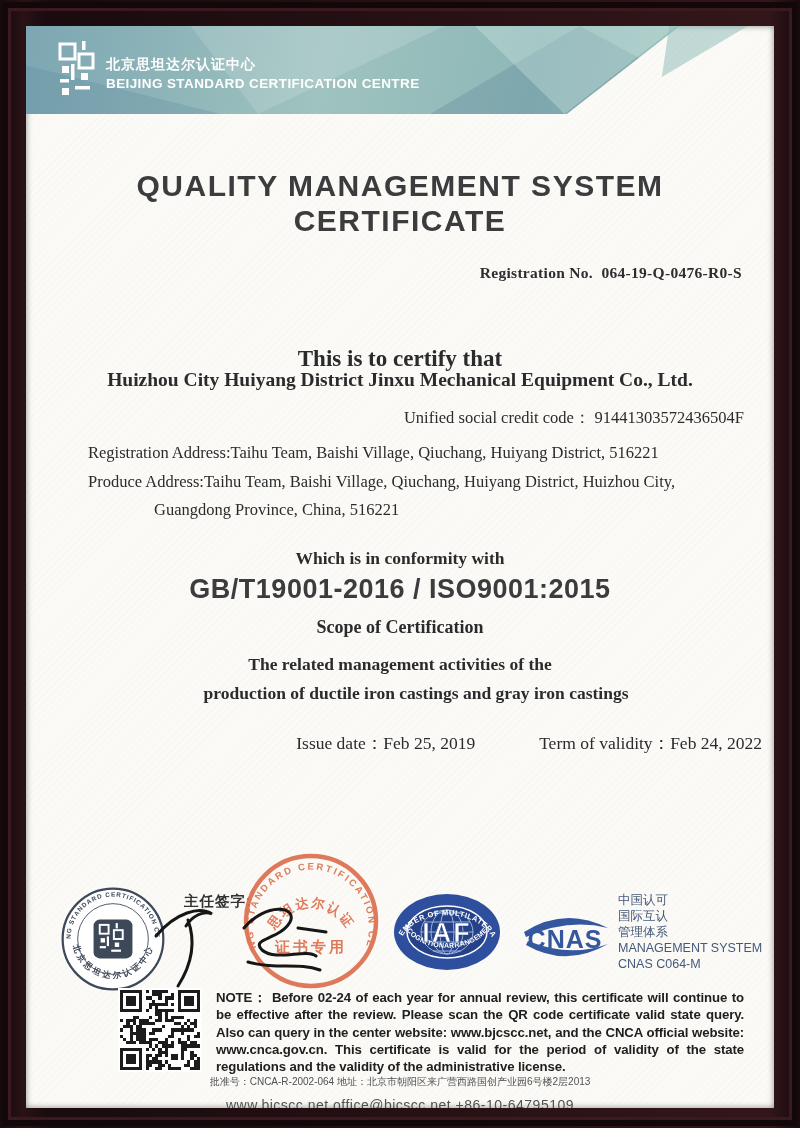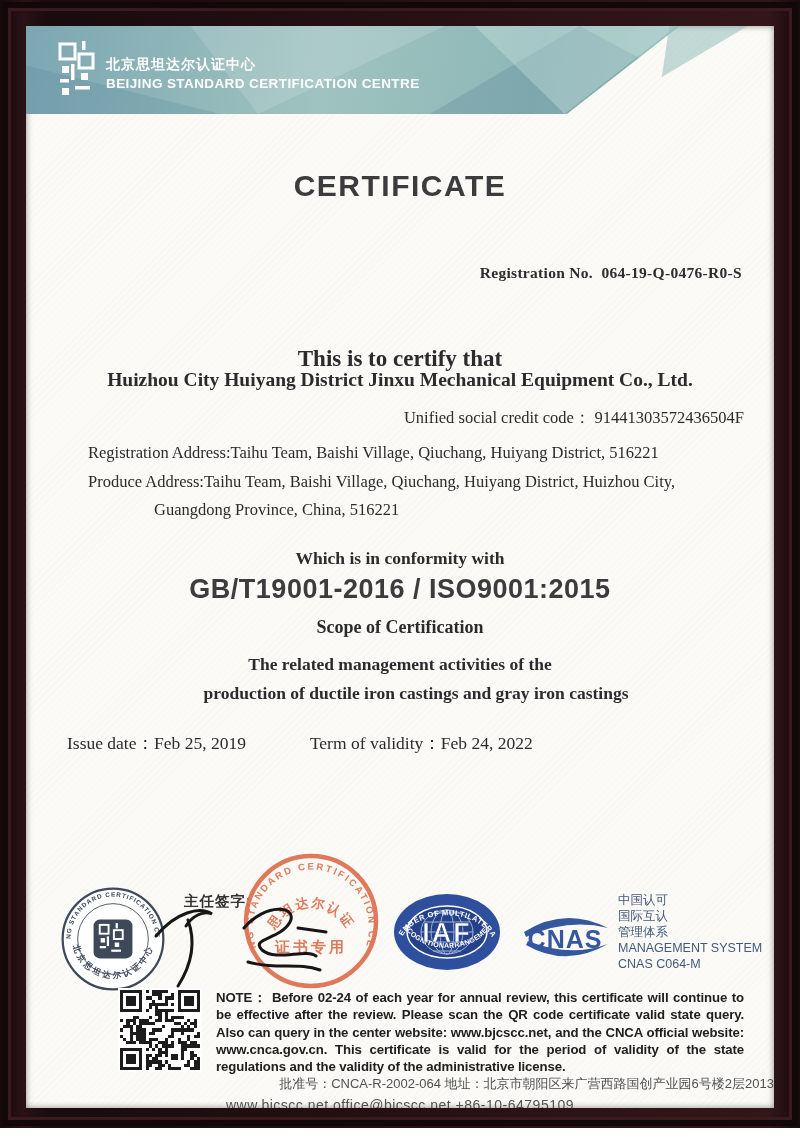--- a/index.html
+++ b/index.html
@@ -40,35 +40,35 @@
   .credit{position:absolute;right:30px;top:381px;font-size:16.5px;}
   .addr1{position:absolute;left:62px;top:417px;font-size:16.5px;}
   .addr2{position:absolute;left:62px;top:446px;font-size:16.5px;}
   .addr3{position:absolute;left:128px;top:474px;font-size:16.5px;}
   .conform{position:absolute;top:522px;font-size:17.5px;font-weight:700;}
   .standard{position:absolute;left:0;right:0;top:548px;text-align:center;color:#3c3c3e;
     font-size:27px;font-weight:700;letter-spacing:.5px;}
   .scopehead{position:absolute;top:591px;font-size:18px;font-weight:700;}
   .scope1{position:absolute;top:628px;font-size:17.5px;font-weight:700;}
   .scope2{position:absolute;top:657px;font-size:17.5px;font-weight:700;padding-left:32px;}
-  .dates{position:absolute;left:0;right:0;top:705px;text-align:left;font-size:17.5px;margin-left:41px;}
+  .dates{position:absolute;left:0;right:12px;top:705px;text-align:right;font-size:17.5px;margin-left:41px;}
   .dates .gap{display:inline-block;width:64px;}
   
   .badge{position:absolute;left:34px;top:860px;width:106px;height:106px;}
   .director{position:absolute;left:158px;top:866px;font-size:14.5px;font-weight:700;color:#333;letter-spacing:1px;}
   .stamp{position:absolute;left:210px;top:820px;width:150px;height:150px;opacity:.92;}
   .sig{position:absolute;left:122px;top:872px;width:200px;height:104px;z-index:5;}
   .iaf{position:absolute;left:366px;top:866px;width:110px;height:80px;}
   .cnas{position:absolute;left:492px;top:880px;width:94px;height:62px;}
   .cnas-side{position:absolute;left:592px;top:866px;color:#44597a;font-size:12.5px;line-height:16px;}
   
   .qr{position:absolute;left:92px;top:962px;width:84px;height:84px;background:#fff;padding:2px;box-sizing:border-box;}
   .note{position:absolute;left:190px;top:963px;width:528px;font-size:13.2px;font-weight:700;
     color:#202020;line-height:17.3px;text-align:justify;letter-spacing:-.1px;}
-  .approval{position:absolute;left:0;right:0;top:1049px;text-align:right;font-size:13px;color:#4f5052;}
+  .approval{position:absolute;left:0;right:0;top:1049px;text-align:center;font-size:10px;color:#4f5052;}
   .contact{position:absolute;left:0;right:0;top:1071px;text-align:center;font-size:14px;color:#4f5052;letter-spacing:.5px;}
   svg text{font-family:"Liberation Sans","DejaVu Sans",sans-serif;}
 </style>
 </head>
 <body>
 
 <div class="frame">
   <div class="paper">
 
     <div class="band">
@@ -92,20 +92,21 @@
         </g>
       </svg>
       <div class="band-text">
         <div class="band-cn">北京思坦达尔认证中心</div>
         <div class="band-en">BEIJING STANDARD CERTIFICATION CENTRE</div>
       </div>
     </div>
     <div class="tri5"></div>
 
     <div class="title">
+      <div>QUALITY MANAGEMENT SYSTEM</div>
       <div>CERTIFICATE</div>
     </div>
     <div class="regno">
       <span>Registration  No.</span>&nbsp;&nbsp;<span>064-19-Q-0476-R0-S</span>
     </div>
 
     <div class="serif center certify">This is to certify that</div>
     <div class="serif center company">Huizhou City Huiyang District Jinxu Mechanical Equipment Co., Ltd.</div>
     <div class="serif credit">
       <span>Unified social credit code：</span>&nbsp;<span>91441303572436504F</span>

